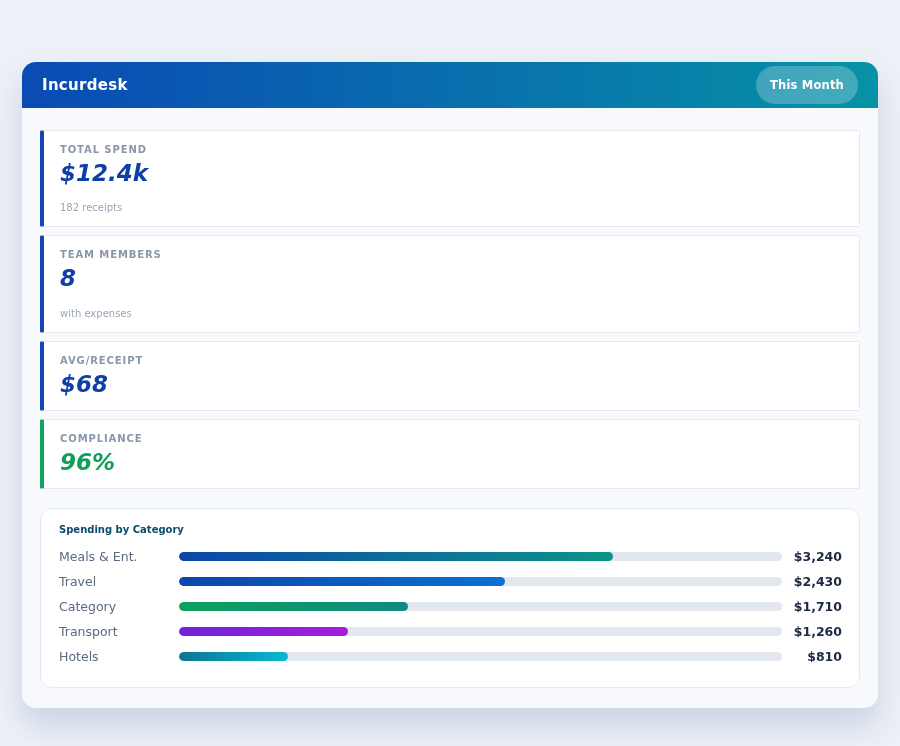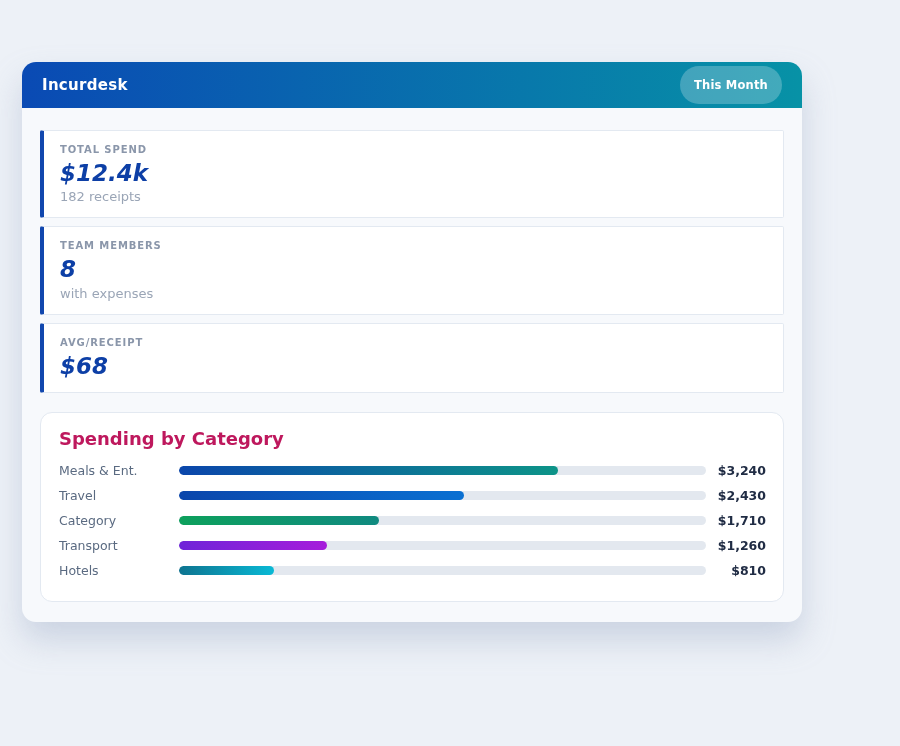--- a/index.html
+++ b/index.html
@@ -2,21 +2,21 @@
 <html><head>
 <meta charset="utf-8">
 <style>
   * { margin: 0; padding: 0; box-sizing: border-box; }
   html, body { width: 900px; height: 746px; overflow: hidden; }
   body {
     background: #edf1f7;
     font-family: "DejaVu Sans", "Liberation Sans", sans-serif;
   }
   .app-shell {
-    width: 780px;
+    width: 856px;
     margin: 62px 22px 0 22px;
     border-radius: 14px;
     background: #f7f9fc;
     box-shadow: 0 18px 32px rgba(148,163,192,0.38);
     overflow: hidden;
   }
   .app-header {
     height: 46px;
     display: flex;
     align-items: center;
@@ -59,35 +59,35 @@
   }
   .stat-value {
     font-size: 23px;
     font-weight: bold;
     color: #0d3fa6;
     margin-top: 6px;
     line-height: 1.1;
     font-style: italic;
   }
   .stat-sub {
-    font-size: 13px;
+    font-size: 10px;
     color: #9aa5b6;
-    margin-top: 3px;
+    margin-top: 16px;
   }
   .spending-card {
     background: #ffffff;
     border: 1px solid #e3e9f1;
     border-radius: 12px;
     padding: 15px 17px 18px 18px;
     margin-top: 19px;
   }
   .spending-title {
-    font-size: 18px;
+    font-size: 10px;
     font-weight: bold;
-    color: #be185d;
+    color: #0c4a6e;
     margin-bottom: 9px;
   }
   .spend-row {
     display: grid;
     grid-template-columns: 120px 1fr 60px;
     align-items: center;
     height: 25px;
   }
   .spend-label {
     font-size: 12.5px;
@@ -133,20 +133,24 @@
       <div class="stat-label">TEAM MEMBERS</div>
       <div class="stat-value" style="color: rgb(13, 63, 166);">8</div>
       <div class="stat-sub">with expenses</div>
     </div>
 
     <div class="stat-card" style="border-left-color: rgb(17, 71, 174);">
       <div class="stat-label">AVG/RECEIPT</div>
       <div class="stat-value" style="color: rgb(13, 63, 166);">$68</div>
     </div>
 
+    <div class="stat-card" style="border-left-color: rgb(18, 163, 95);">
+      <div class="stat-label">COMPLIANCE</div>
+      <div class="stat-value" style="color: rgb(15, 158, 92);">96%</div>
+    </div>
 
     <div class="spending-card">
       <div class="spending-title">Spending by Category</div>
 
       <div class="spend-row">
         <div class="spend-label">Meals &amp; Ent.</div>
         <div class="bar-track">
             <div class="bar-fill" style="width: 72%; background: linear-gradient(90deg, rgb(11, 70, 171), rgb(13, 148, 136));"></div>
           </div>
         <div class="spend-value">$3,240</div>

